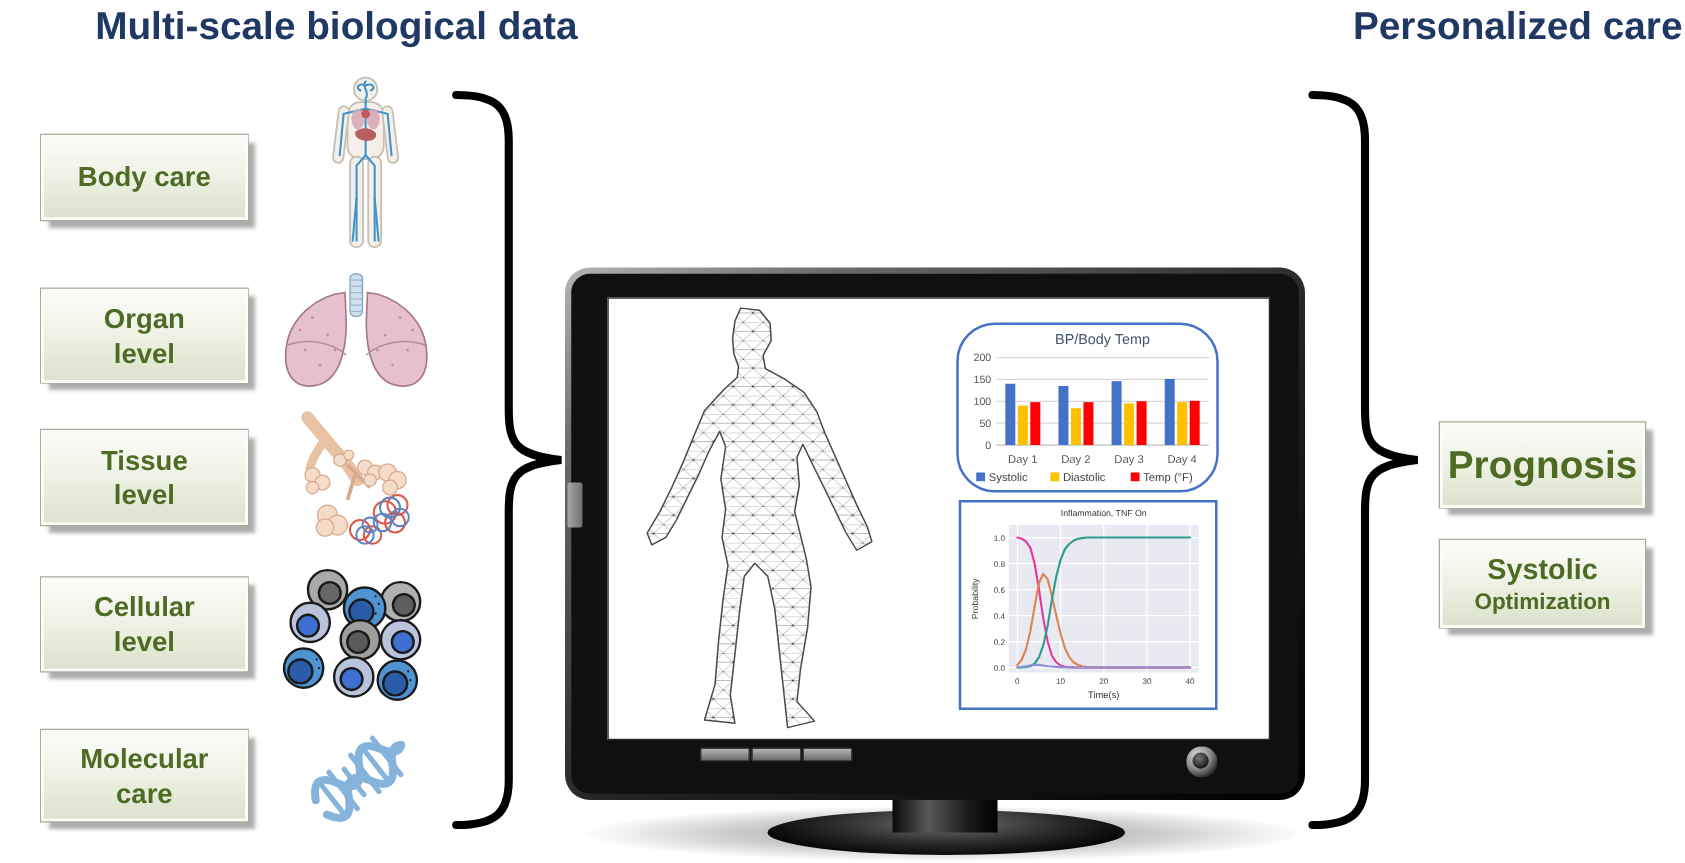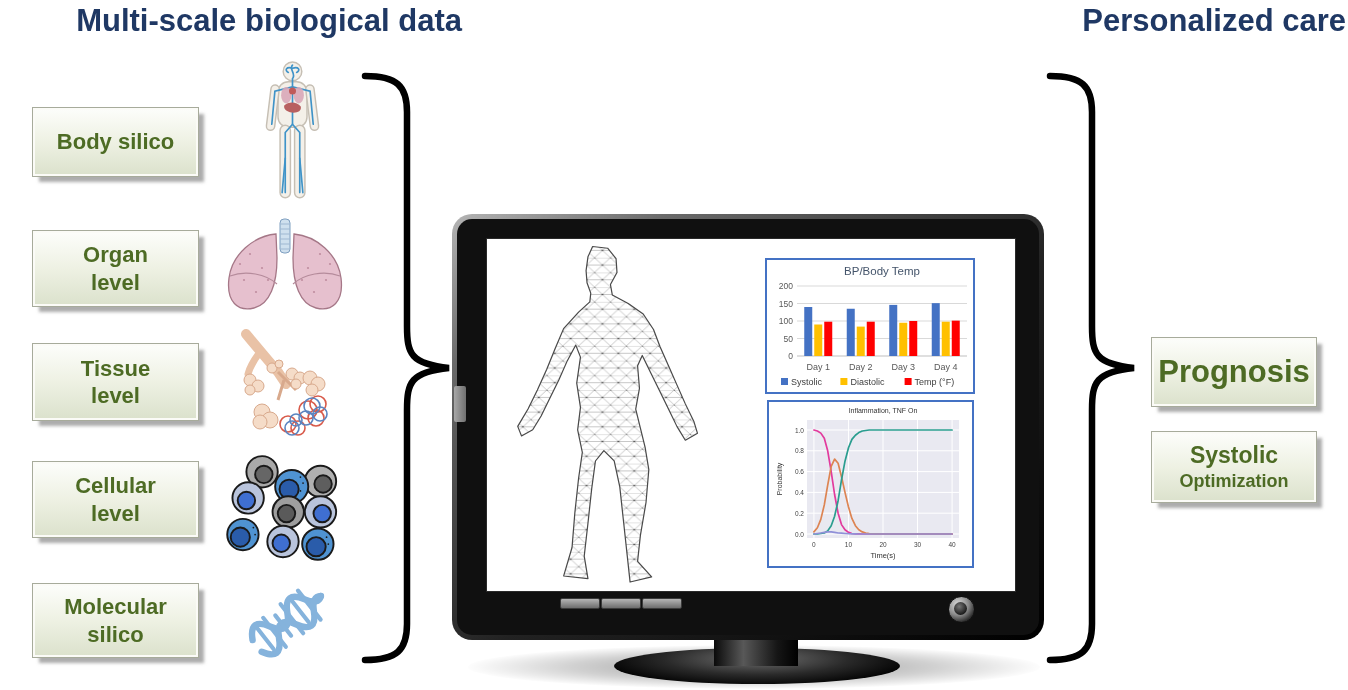--- a/index.html
+++ b/index.html
@@ -40,29 +40,29 @@
   text{font-family:"Liberation Sans",sans-serif;}
 </style>
 </head>
 <body>
 
 <div id="canvas">
 
   <div class="col-title" style="left:2px;top:3px;width:460px;text-align:right;">Multi-scale biological data</div>
   <div class="col-title" style="left:1028px;top:3px;width:318px;text-align:right;">Personalized care</div>
 
-  <div class="gbox small" style="left:33px;top:108px;width:161px;height:64px;">Body silico</div>
+  <div class="gbox small" style="left:33px;top:108px;width:161px;height:64px;">Body care</div>
   <div class="gbox small" style="left:33px;top:231px;width:161px;height:71px;">Organ
 level</div>
   <div class="gbox small" style="left:33px;top:344px;width:161px;height:72px;">Tissue
 level</div>
   <div class="gbox small" style="left:33px;top:462px;width:161px;height:71px;">Cellular
 level</div>
   <div class="gbox small" style="left:33px;top:584px;width:161px;height:69px;">Molecular
-silico</div>
+care</div>
 
   <div class="icon-wrap" style="left:240px;top:60px;width:105px;height:145px;">
     <svg width="105" height="145" viewBox="0 0 100 140">
       <g stroke="#c6bfb4" stroke-width="1.4" fill="#f4f0e9">
         <circle cx="50" cy="11" r="9"></circle>
         <rect x="36" y="21" width="28" height="44" rx="10"></rect>
         <rect x="27" y="24" width="8" height="44" rx="4" transform="rotate(7 31 46)"></rect>
         <rect x="65" y="24" width="8" height="44" rx="4" transform="rotate(-7 69 46)"></rect>
         <rect x="38" y="63" width="10" height="70" rx="5"></rect>
         <rect x="52" y="63" width="10" height="70" rx="5"></rect>
@@ -231,21 +231,21 @@
           <pattern id="meshpat" width="17" height="17" patternUnits="userSpaceOnUse">
             <path d="M0,0 L17,17 M17,0 L0,17 M0,0 L17,0 M0,8.5 L17,8.5" stroke="#8f8f8f" stroke-width="0.55" fill="none"></path>
             <circle cx="0" cy="0" r="0.9" fill="#3c3c3c"></circle>
             <circle cx="8.5" cy="8.5" r="0.9" fill="#3c3c3c"></circle>
           </pattern>
         </defs>
         <polygon fill="url(#meshpat)" stroke="#4a4a4a" stroke-width="1.3" stroke-linejoin="round" points="100,4 116,6 125,18 126,34 119,48 121,60 138,70 154,82 165,100 172,120 181,142 190,164 199,186 208,206 212,220 199,228 190,212 181,192 172,172 162,150 153,130 148,142 150,168 146,192 151,214 156,236 160,262 157,300 151,338 148,368 163,386 140,392 137,362 133,322 129,282 123,252 112,240 103,252 99,284 95,324 91,362 95,388 69,385 78,352 81,312 85,272 89,242 84,216 87,190 83,162 87,132 82,118 73,136 64,158 54,180 45,200 36,216 24,223 20,212 31,192 41,170 51,146 60,122 69,99 85,80 97,68 98,58 94,46 93,32 95,16"></polygon>
       </svg>
     </div>
 
-    <div class="chart-frame" style="left:278px;top:19px;width:206px;height:132px;">
+    <div class="chart-frame" style="left:278px;top:19px;width:206px;height:132px;border-radius:31px;">
       <svg id="bar-svg" width="206" height="132" viewBox="0 0 206 132">
           <text x="115" y="15" text-anchor="middle" font-size="11.5" fill="#44546a">BP/Body Temp</text>
           <line x1="30" y1="96" x2="200" y2="96" stroke="#bfbfbf" stroke-width="1"></line>
           <text x="26" y="99" text-anchor="end" font-size="8.5" fill="#595959">0</text>
           <line x1="30" y1="78.5" x2="200" y2="78.5" stroke="#d9d9d9" stroke-width="1"></line>
           <text x="26" y="81.5" text-anchor="end" font-size="8.5" fill="#595959">50</text>
           <line x1="30" y1="61" x2="200" y2="61" stroke="#d9d9d9" stroke-width="1"></line>
           <text x="26" y="64" text-anchor="end" font-size="8.5" fill="#595959">100</text>
           <line x1="30" y1="43.5" x2="200" y2="43.5" stroke="#d9d9d9" stroke-width="1"></line>
           <text x="26" y="46.5" text-anchor="end" font-size="8.5" fill="#595959">150</text>

